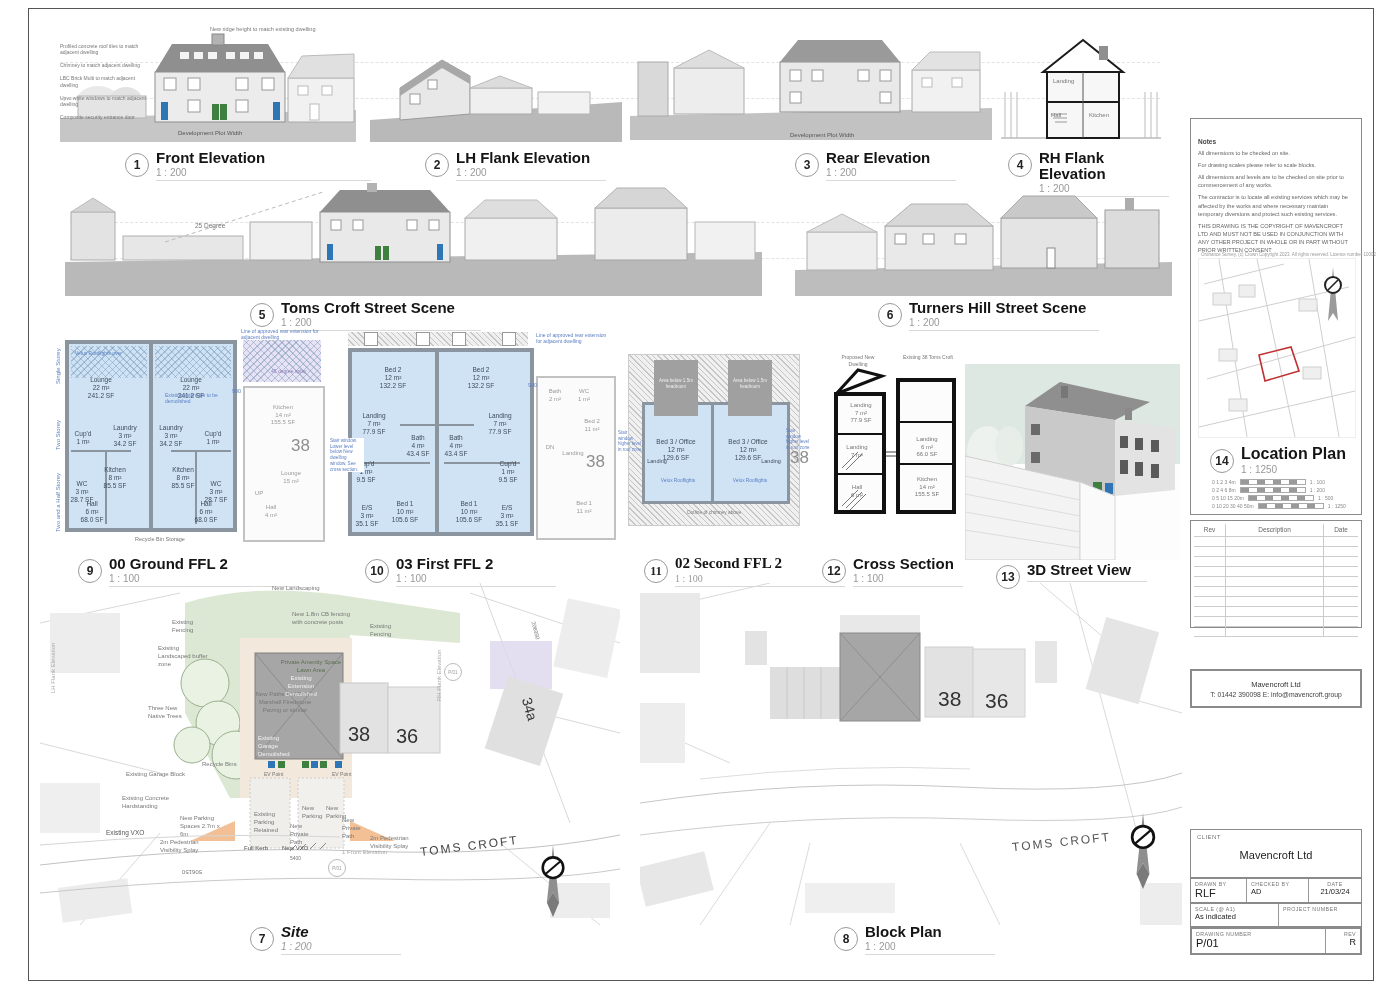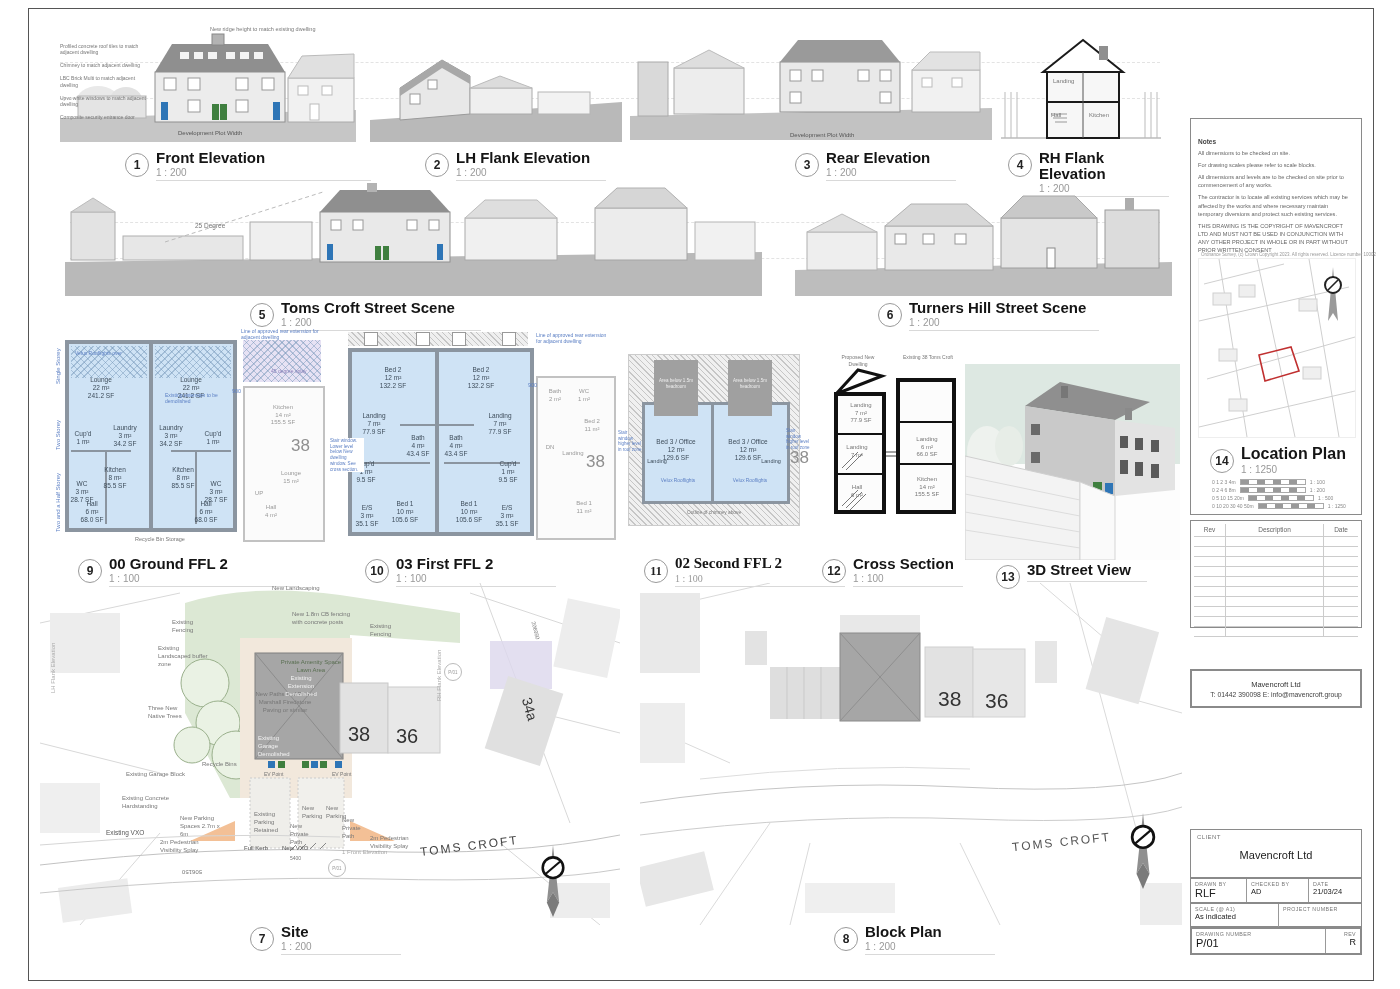--- a/index.html
+++ b/index.html
@@ -618,21 +618,21 @@
     <div class="tl rot90" style="left:396px;top:118px;color:#aaa;">RH Flank Elevation</div>
     <svg class="abs" style="left:498px;top:262px;" width="30" height="72" viewBox="0 0 26 70">
       <polygon points="13,0 19,56 13,46 7,56" fill="#8f8f8f"></polygon>
         <polygon points="13,46 19,56 13,70 7,56" fill="#7a7a7a"></polygon>
       <circle cx="13" cy="22" r="10" fill="#fff" stroke="#111" stroke-width="2.5"></circle>
       <line x1="6" y1="28" x2="20" y2="16" stroke="#111" stroke-width="2"></line>
     </svg>
   </div>
   <div class="vlab" style="left:250px;top:924px;">
     <span class="vnum">7</span>
-    <span class="vhead" style="width:120px;">
+    <span class="vhead" style="width:120px;font-style:italic;">
         <span class="vtitle">Site</span>
     <span class="vscale">1 : 200</span>
       </span>
   </div>
 
   <div class="abs" style="left:640px;top:583px;width:542px;height:342px;">
     <svg width="542" height="342" viewBox="0 0 542 342" style="position:absolute;left:0;top:0;">
       <g stroke="#dadada" fill="none">
         <line x1="0" y1="30" x2="130" y2="0"></line>
           <line x1="400" y1="0" x2="470" y2="60"></line>
@@ -803,21 +803,21 @@
 
   <div class="sbox" style="top:878px;height:25px;display:grid;grid-template-columns:56px 62px 1fr;">
     <div style="border-right:1px solid #999;padding:2px 4px;">
       <div class="slab" style="font-size:5.3px;">DRAWN BY</div>
       <div style="font-size:11px;color:#222;">RLF</div>
     </div>
     <div style="border-right:1px solid #999;padding:2px 4px;">
       <div class="slab" style="font-size:5.3px;">CHECKED BY</div>
       <div style="font-size:7.5px;color:#222;">AD</div>
     </div>
-    <div style="padding:2px 4px;">
+    <div style="padding:2px 4px;text-align:center;">
       <div class="slab" style="font-size:5.3px;">DATE</div>
       <div style="font-size:7.5px;color:#222;">21/03/24</div>
     </div>
   </div>
 
   <div class="sbox" style="top:903px;height:24px;display:grid;grid-template-columns:88px 1fr;">
     <div style="border-right:1px solid #999;padding:2px 4px;">
       <div class="slab" style="font-size:5.3px;">SCALE (@ A1)</div>
       <div style="font-size:7.5px;color:#222;">As indicated</div>
     </div>

